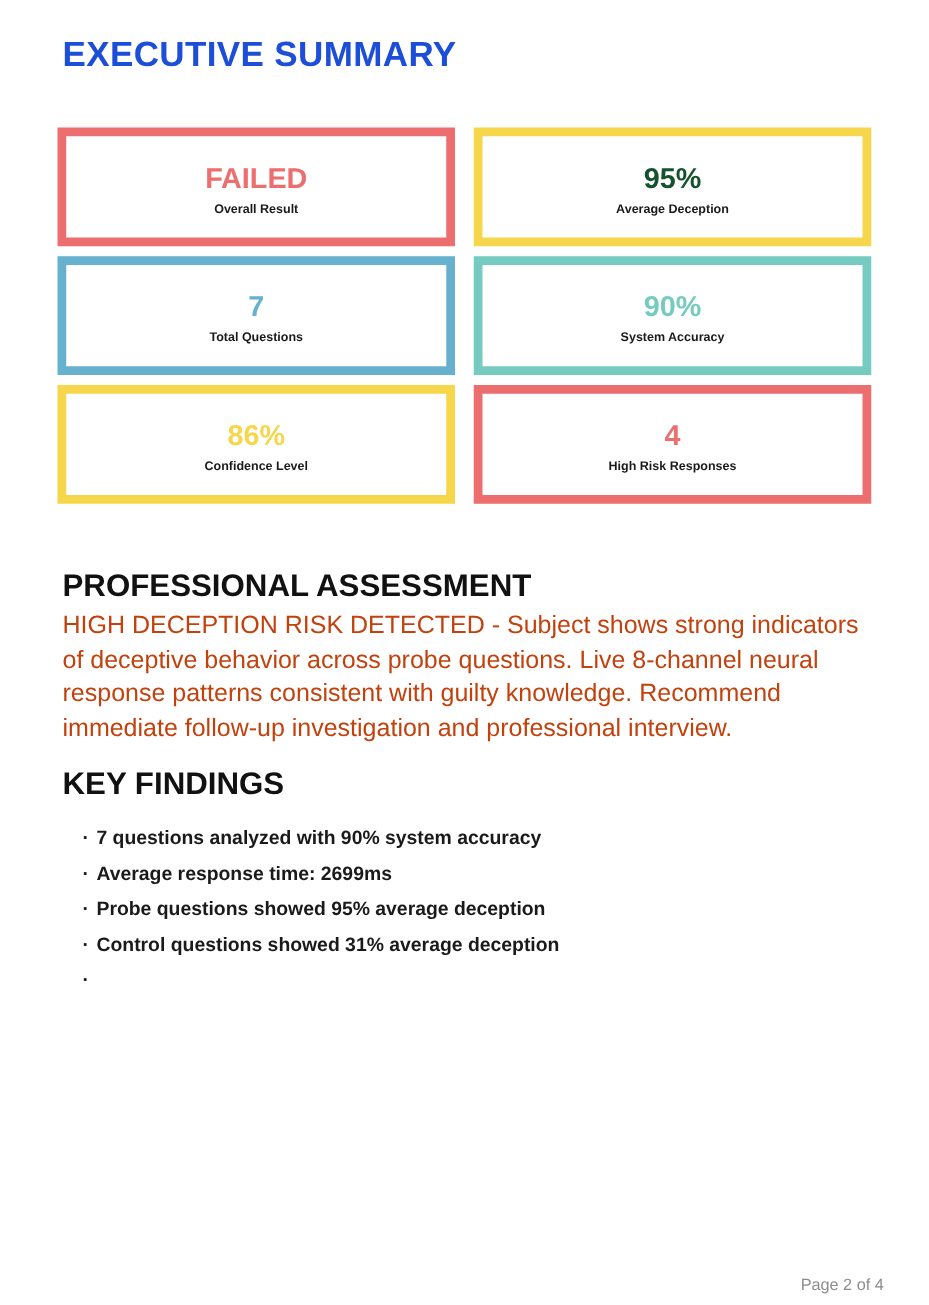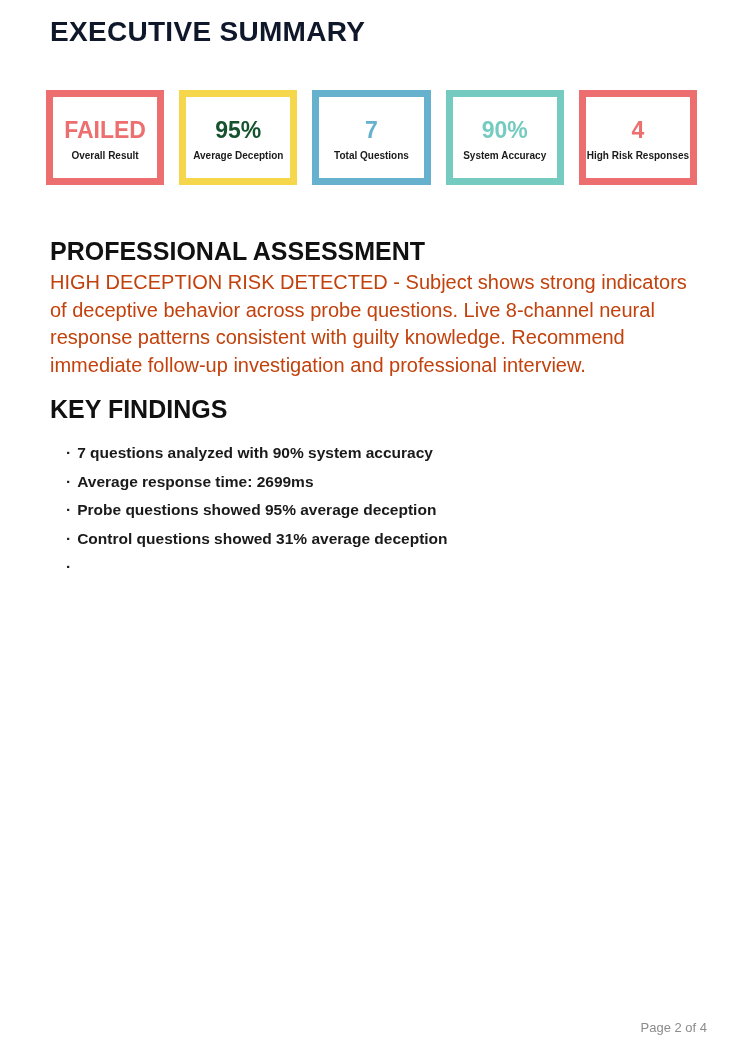--- a/index.html
+++ b/index.html
@@ -8,29 +8,29 @@
     position: relative;
     width: 743px;
     height: 1044px;
     background: #ffffff;
     font-family: "Liberation Sans", sans-serif;
     color: #222222;
     overflow: hidden;
   }
   .page-title {
     margin: 0 0 0 50px;
-    padding-top: 16px;
+    padding-top: 28px;
     font-size: 28px;
     font-weight: 700;
     letter-spacing: 0.3px;
-    color: #0f172a;
+    color: #1d4ed8;
   }
   .stats-grid {
     display: grid;
-    grid-template-columns: repeat(5, 1fr);
+    grid-template-columns: repeat(2, 1fr);
     gap: 8px 15px;
     margin: 42px 46px 0 46px;
   }
   .stat-card {
     height: 95px;
     border: 7px solid #cccccc;
     background: #ffffff;
     display: flex;
     flex-direction: column;
     align-items: center;
@@ -113,20 +113,24 @@
     <div class="stat-card" style="border-color: rgb(102, 177, 206);">
       <div class="stat-value" style="color: rgb(102, 177, 206);">7</div>
       <div class="stat-label">Total Questions</div>
     </div>
 
     <div class="stat-card" style="border-color: rgb(117, 203, 192);">
       <div class="stat-value" style="color: rgb(117, 203, 192);">90%</div>
       <div class="stat-label">System Accuracy</div>
     </div>
 
+    <div class="stat-card" style="border-color: rgb(246, 214, 75);">
+      <div class="stat-value" style="color: rgb(246, 214, 75);">86%</div>
+      <div class="stat-label">Confidence Level</div>
+    </div>
 
     <div class="stat-card" style="border-color: rgb(236, 110, 110);">
       <div class="stat-value" style="color: rgb(236, 110, 110);">4</div>
       <div class="stat-label">High Risk Responses</div>
     </div>
 
   </div>
 
   <h2 class="section-heading">PROFESSIONAL ASSESSMENT</h2>
 

